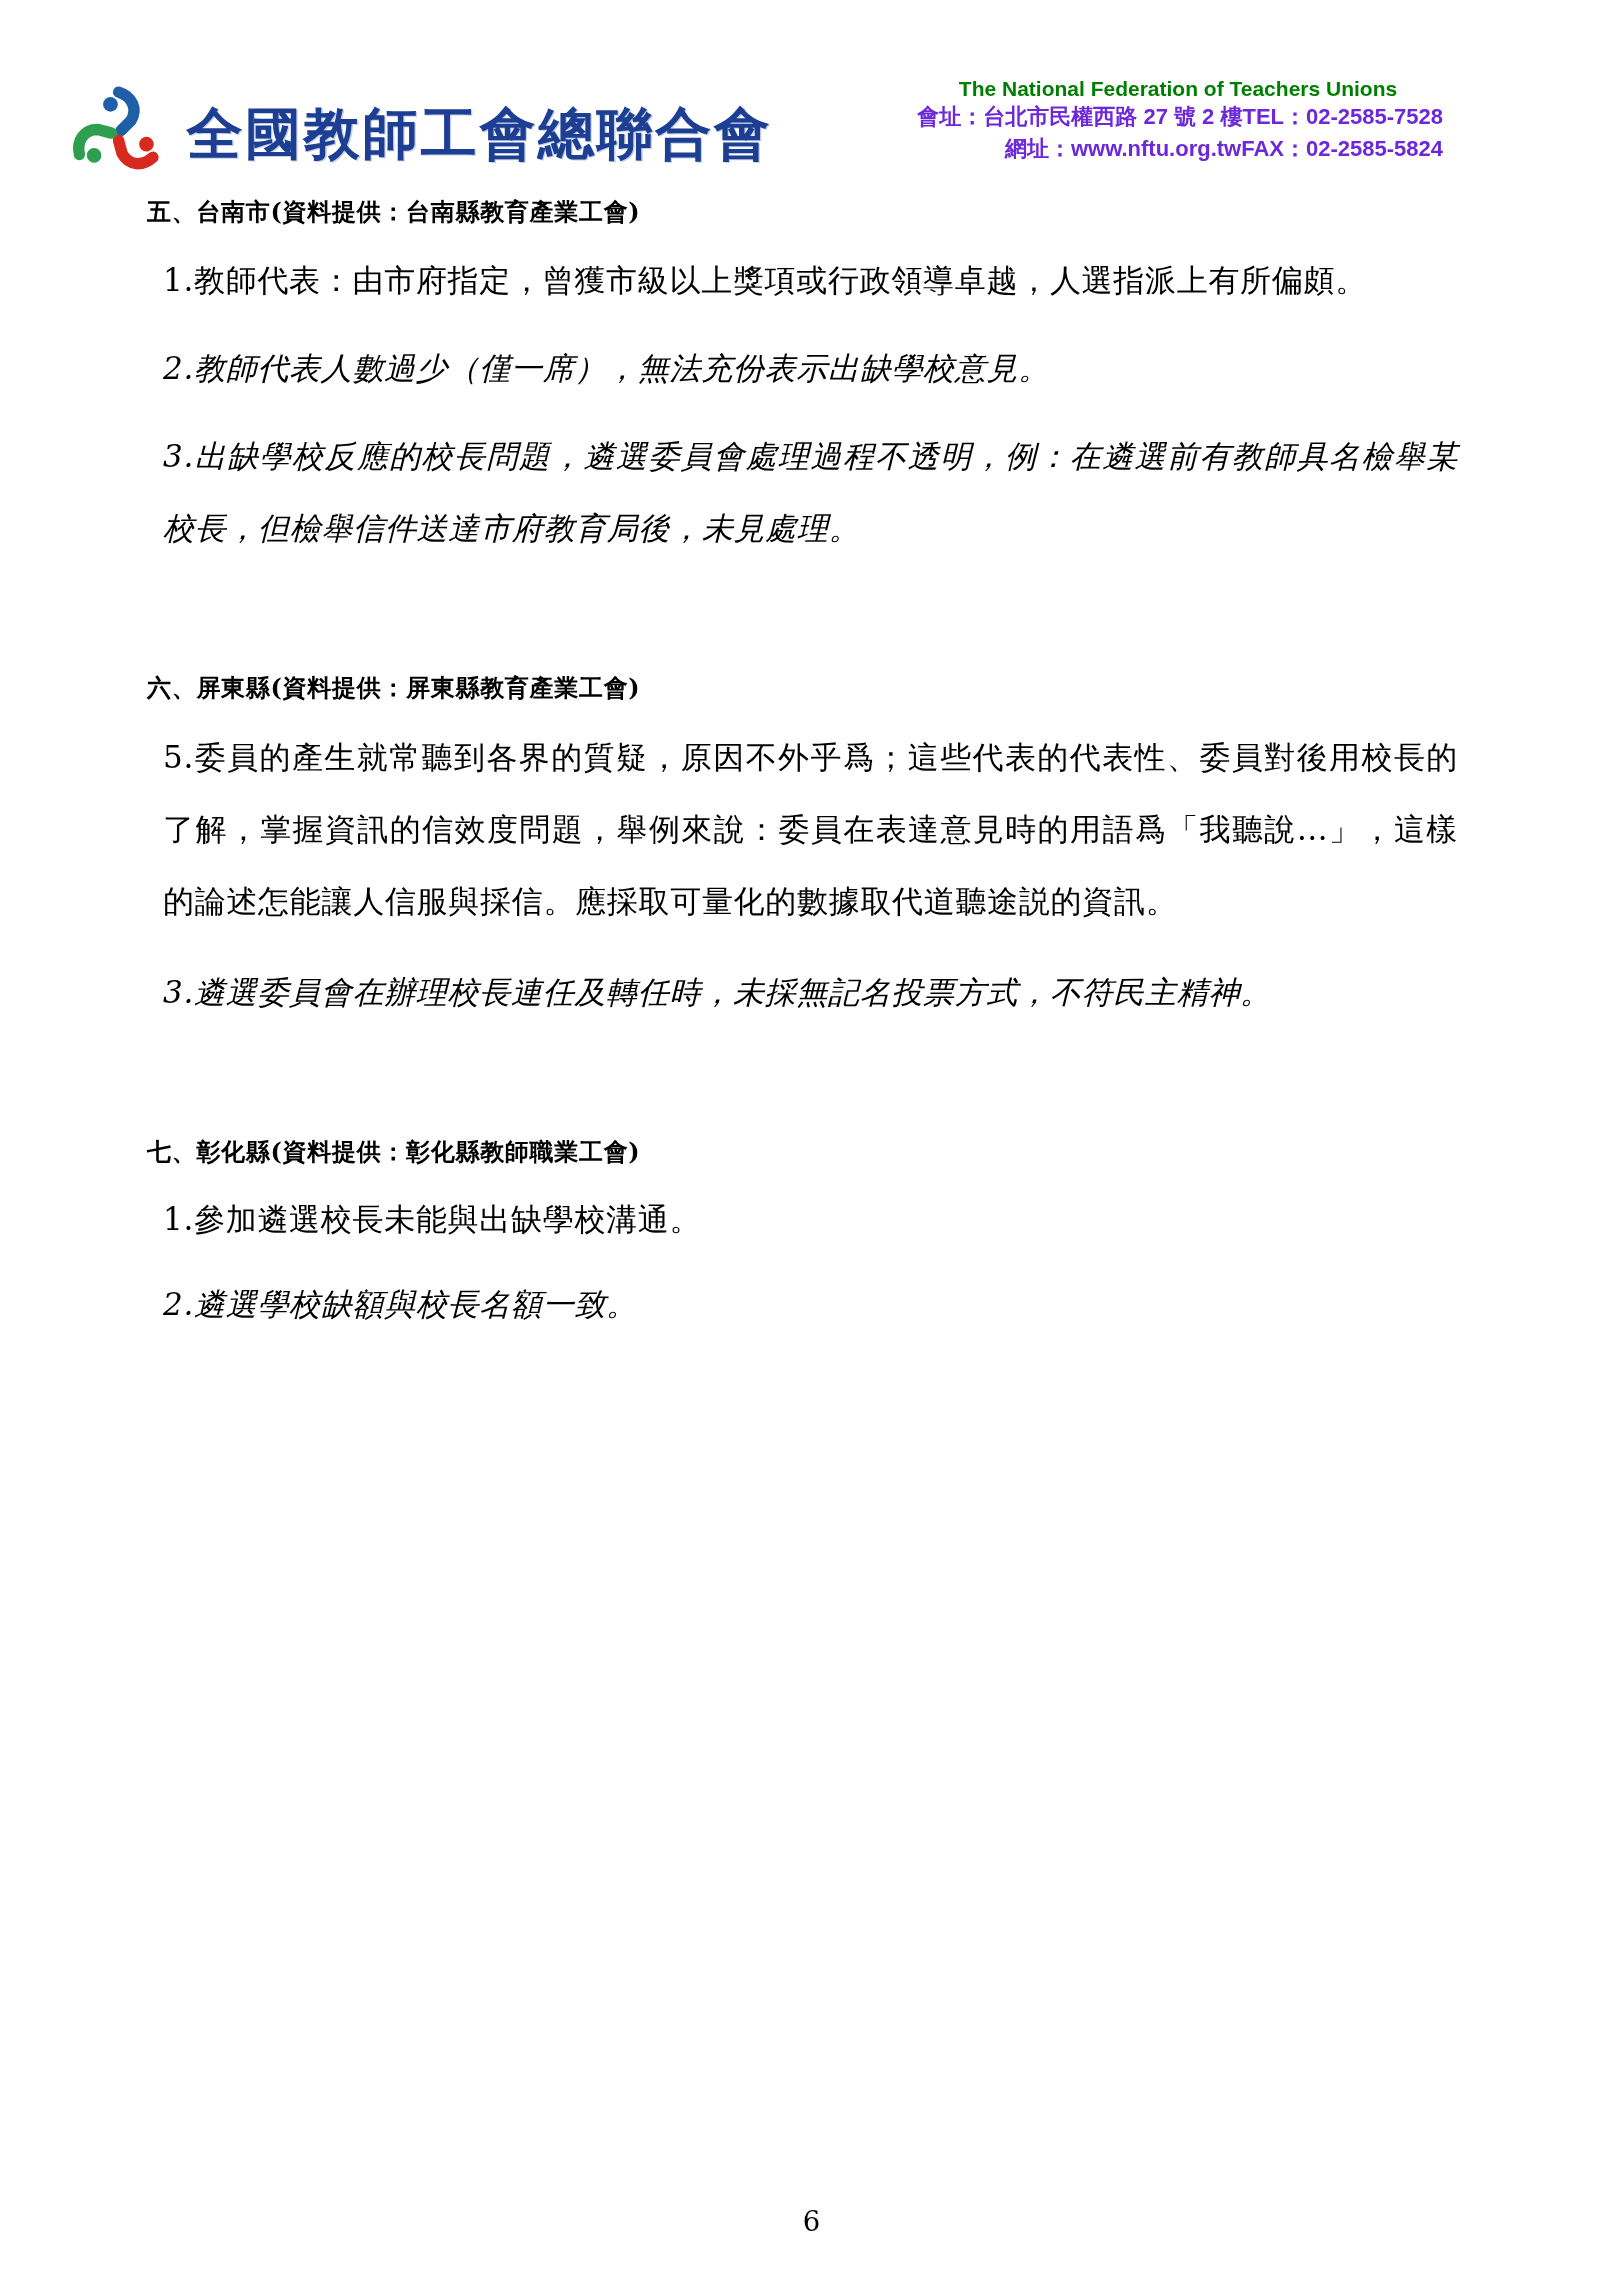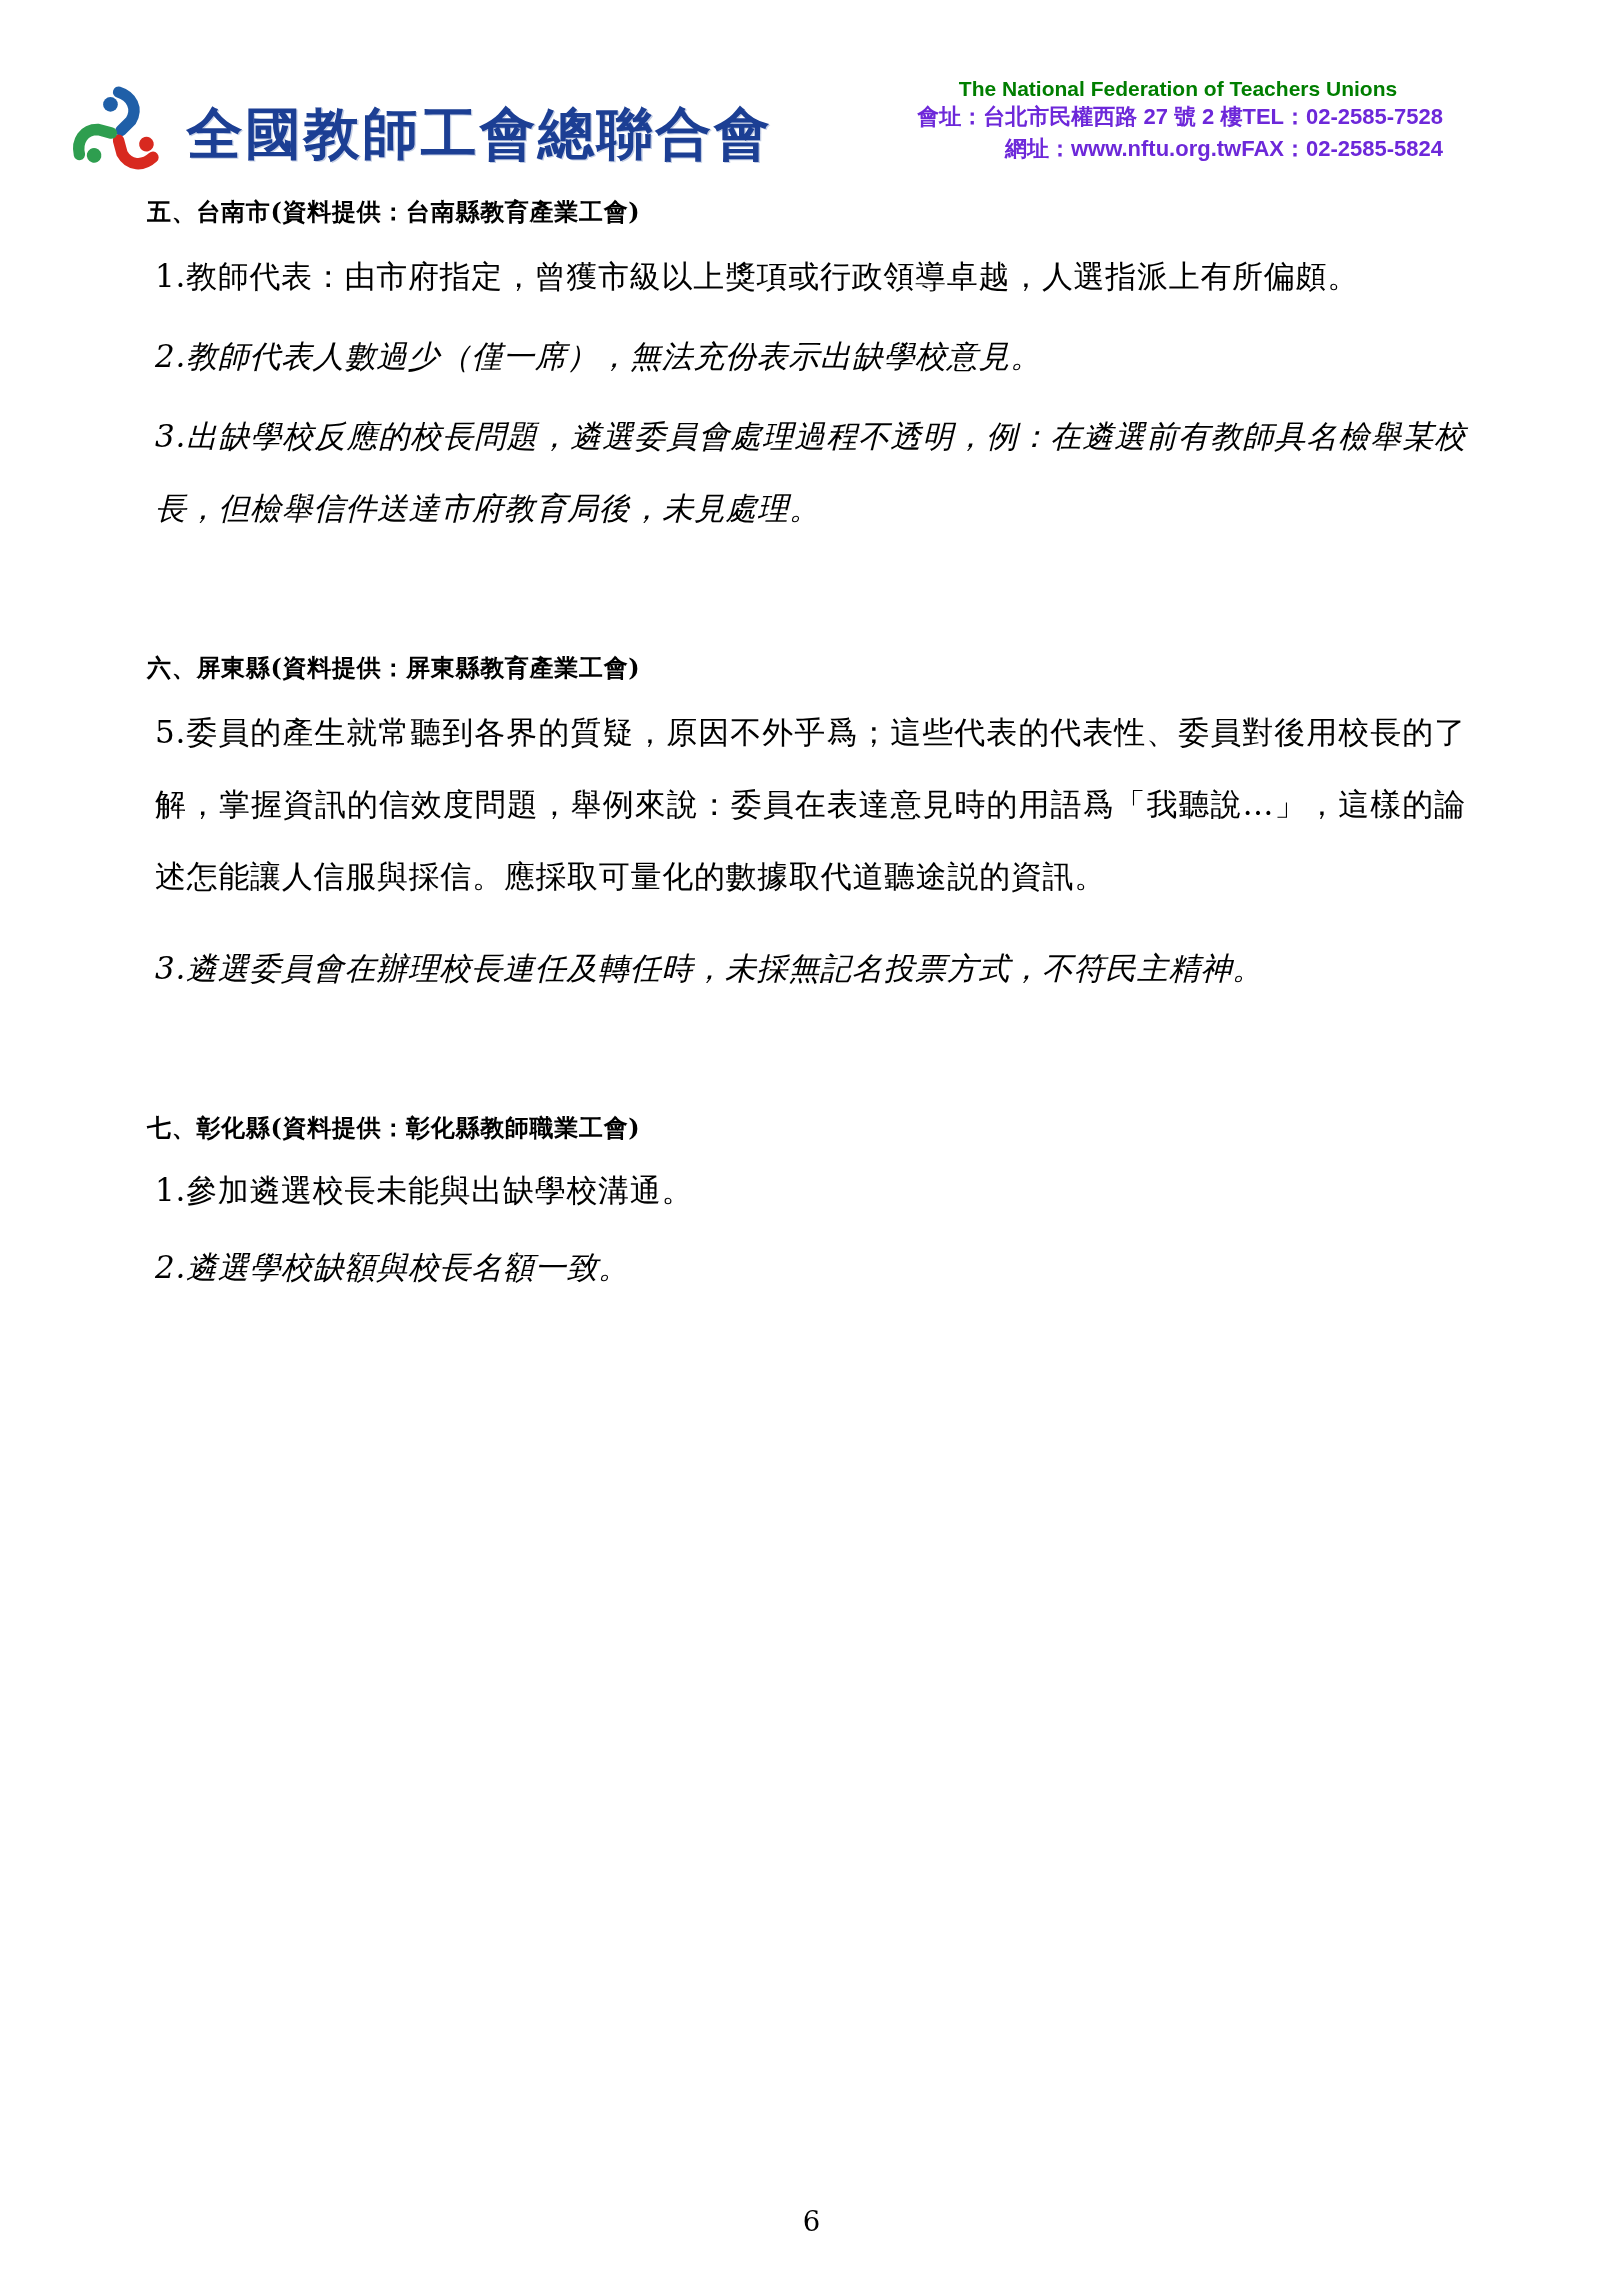--- a/index.html
+++ b/index.html
@@ -80,21 +80,21 @@
   .section-title {
     font-size: 24px;
     font-weight: bold;
     line-height: 1.35;
     margin: 0 0 11.8px 0;
     letter-spacing: 0.7px;
   }
   .para {
     font-size: 31px;
     line-height: 72px;
-    margin: 8px;
+    margin: 16px;
     text-align: justify;
     letter-spacing: 0.7px;
   }
   .section .para + .para { margin-top: 0px; font-style: italic; }
   .section.spaced .para + .para { margin-top: 19.6px; }
   .section.tight .para { line-height: 69px; text-align: left; }
 
   
   .page-number {
     position: absolute;

